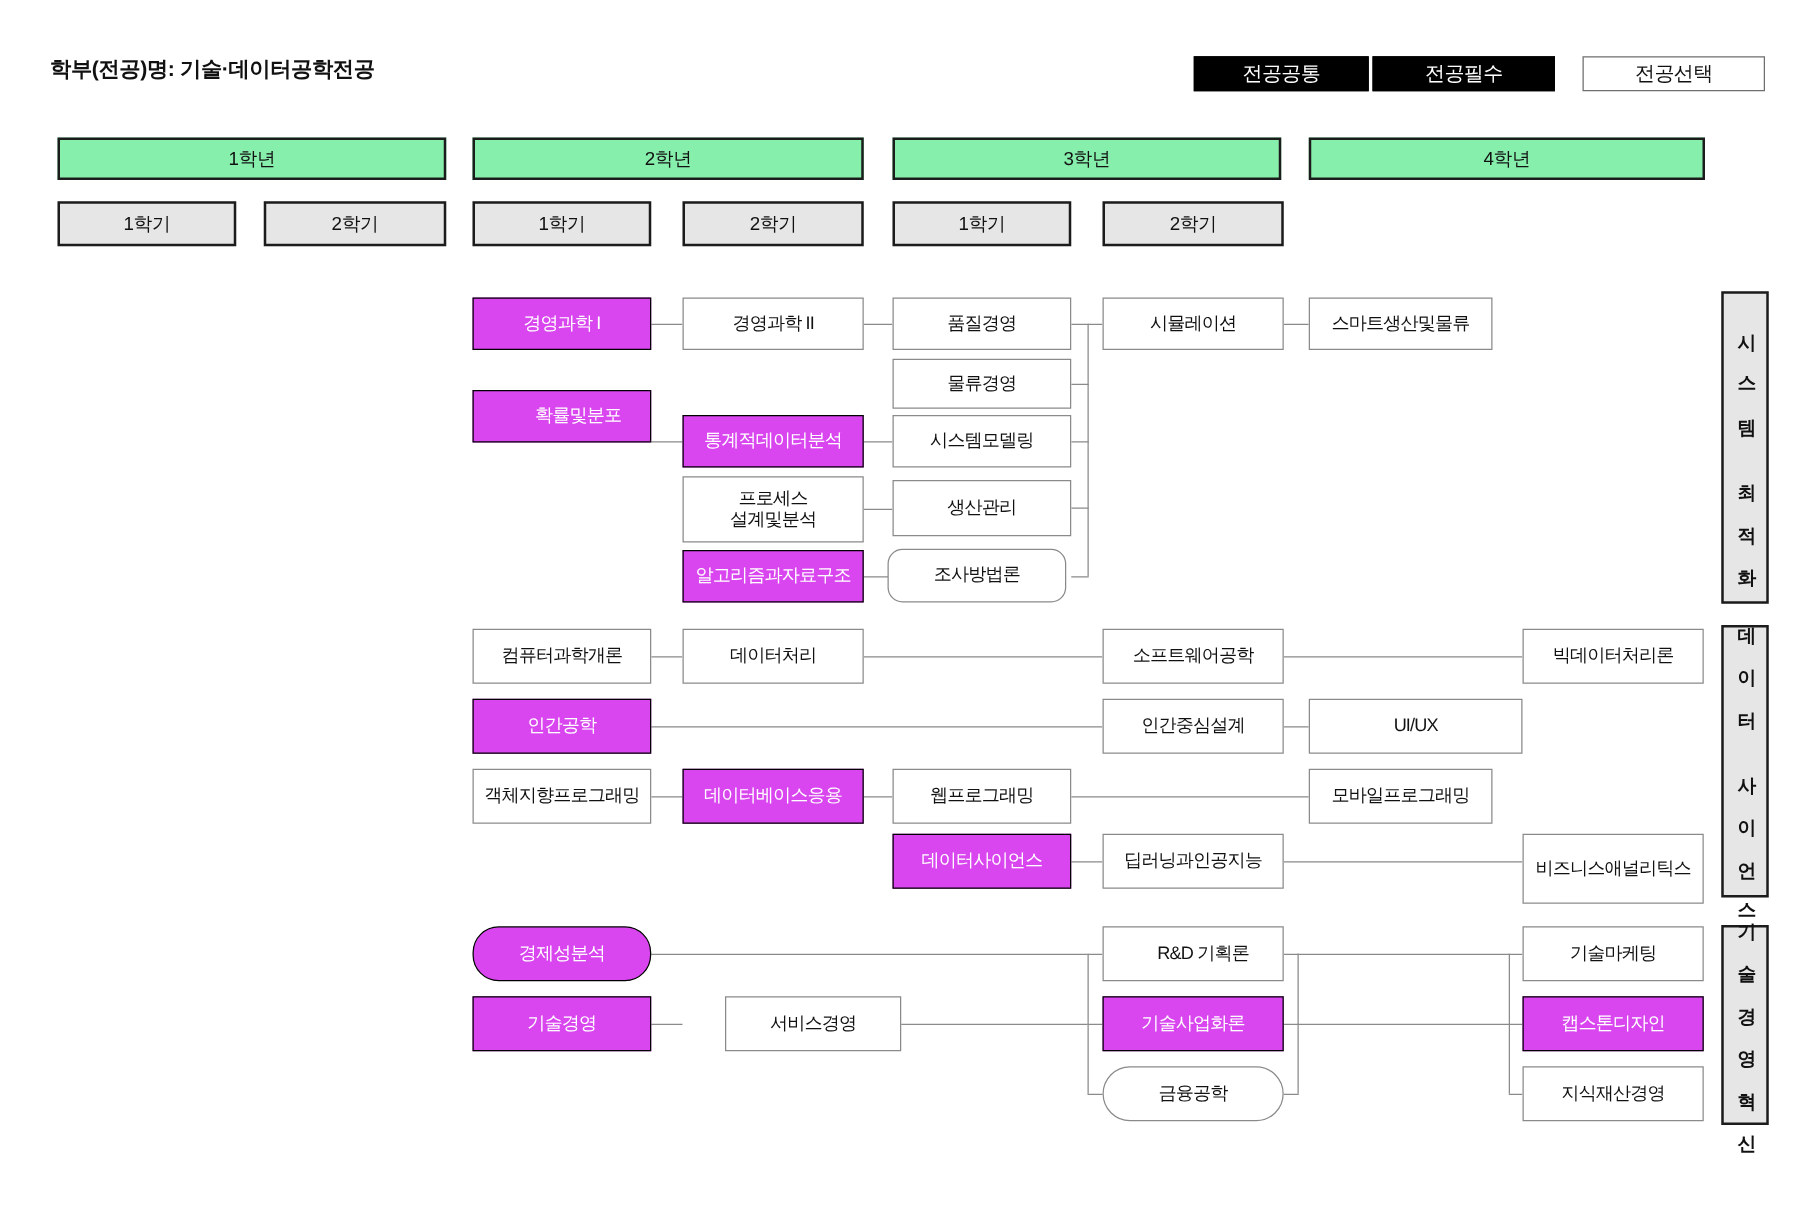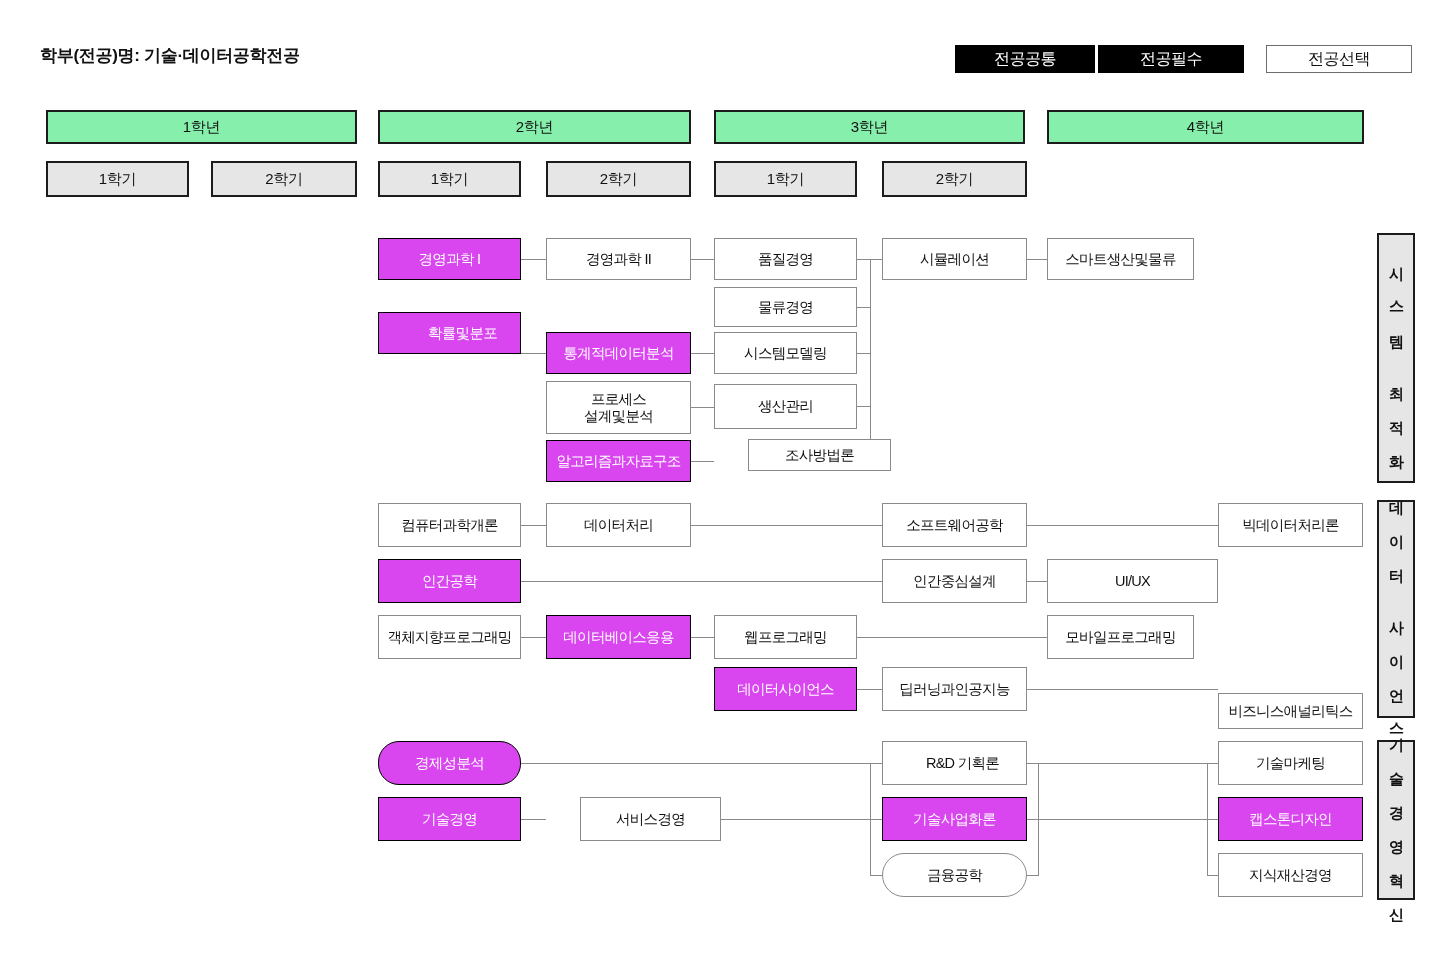--- a/index.html
+++ b/index.html
@@ -121,21 +121,21 @@
       <div class="node sel" style="left: 882px; top: 238px; width: 145px; height: 42px;">시뮬레이션</div>
       <div class="node sel" style="left: 1047px; top: 238px; width: 147px; height: 42px;">스마트생산및물류</div>
       <div class="node sel" style="left: 714px; top: 287px; width: 143px; height: 40px;">물류경영</div>
       <div class="node req" style="left: 378px; top: 312px; width: 143px; height: 42px; padding-left: 28px;">확률및분포</div>
       <div class="node req" style="left: 546px; top: 332px; width: 145px; height: 42px;">통계적데이터분석</div>
       <div class="node sel" style="left: 714px; top: 332px; width: 143px; height: 42px;">시스템모델링</div>
       <div class="node sel" style="left: 546px; top: 381px; width: 145px; height: 53px; white-space: pre-line;">프로세스
 설계및분석</div>
       <div class="node sel" style="left: 714px; top: 384px; width: 143px; height: 45px;">생산관리</div>
       <div class="node req" style="left: 546px; top: 440px; width: 145px; height: 42px;">알고리즘과자료구조</div>
-      <div class="node sel" style="left: 748px; top: 439px; width: 143px; height: 32px;">조사방법론</div>
+      <div class="node sel" style="left: 710px; top: 439px; width: 143px; height: 43px; border-radius: 12px;">조사방법론</div>
       <div class="tracklabel" style="left: 1377px; top: 233px; height: 250px;">시 스 템  최 적 화</div>
       <div class="h-line" style="left: 521px; top: 525px; width: 25px;"></div>
       <div class="h-line" style="left: 691px; top: 525px; width: 191px;"></div>
       <div class="h-line" style="left: 1027px; top: 525px; width: 191px;"></div>
       <div class="h-line" style="left: 521px; top: 581px; width: 361px;"></div>
       <div class="h-line" style="left: 1027px; top: 581px; width: 20px;"></div>
       <div class="h-line" style="left: 521px; top: 637px; width: 25px;"></div>
       <div class="h-line" style="left: 691px; top: 637px; width: 23px;"></div>
       <div class="h-line" style="left: 857px; top: 637px; width: 190px;"></div>
       <div class="h-line" style="left: 857px; top: 689px; width: 25px;"></div>
@@ -146,21 +146,21 @@
       <div class="node sel" style="left: 1218px; top: 503px; width: 145px; height: 44px;">빅데이터처리론</div>
       <div class="node req" style="left: 378px; top: 559px; width: 143px; height: 44px;">인간공학</div>
       <div class="node sel" style="left: 882px; top: 559px; width: 145px; height: 44px;">인간중심설계</div>
       <div class="node sel" style="left: 1047px; top: 559px; width: 171px; height: 44px;">UI/UX</div>
       <div class="node sel" style="left: 378px; top: 615px; width: 143px; height: 44px;">객체지향프로그래밍</div>
       <div class="node req" style="left: 546px; top: 615px; width: 145px; height: 44px;">데이터베이스응용</div>
       <div class="node sel" style="left: 714px; top: 615px; width: 143px; height: 44px;">웹프로그래밍</div>
       <div class="node sel" style="left: 1047px; top: 615px; width: 147px; height: 44px;">모바일프로그래밍</div>
       <div class="node req" style="left: 714px; top: 667px; width: 143px; height: 44px;">데이터사이언스</div>
       <div class="node sel" style="left: 882px; top: 667px; width: 145px; height: 44px;">딥러닝과인공지능</div>
-      <div class="node sel" style="left: 1218px; top: 693px; width: 145px; height: 36px;">비즈니스애널리틱스</div>
+      <div class="node sel" style="left: 1218px; top: 667px; width: 145px; height: 56px;">비즈니스애널리틱스</div>
       <div class="tracklabel" style="left: 1377px; top: 500px; height: 218px;">데 이 터  사 이 언 스</div>
       <div class="h-line" style="left: 521px; top: 763px; width: 349px;"></div>
       <div class="h-line" style="left: 870px; top: 763px; width: 12px;"></div>
       <div class="h-line" style="left: 521px; top: 819px; width: 25px;"></div>
       <div class="h-line" style="left: 691px; top: 819px; width: 179px;"></div>
       <div class="h-line" style="left: 870px; top: 819px; width: 12px;"></div>
       <div class="h-line" style="left: 870px; top: 875px; width: 12px;"></div>
       <div class="v-line" style="left: 870px; top: 763px; height: 112px;"></div>
       <div class="h-line" style="left: 1027px; top: 763px; width: 12px;"></div>
       <div class="h-line" style="left: 1027px; top: 819px; width: 12px;"></div>

